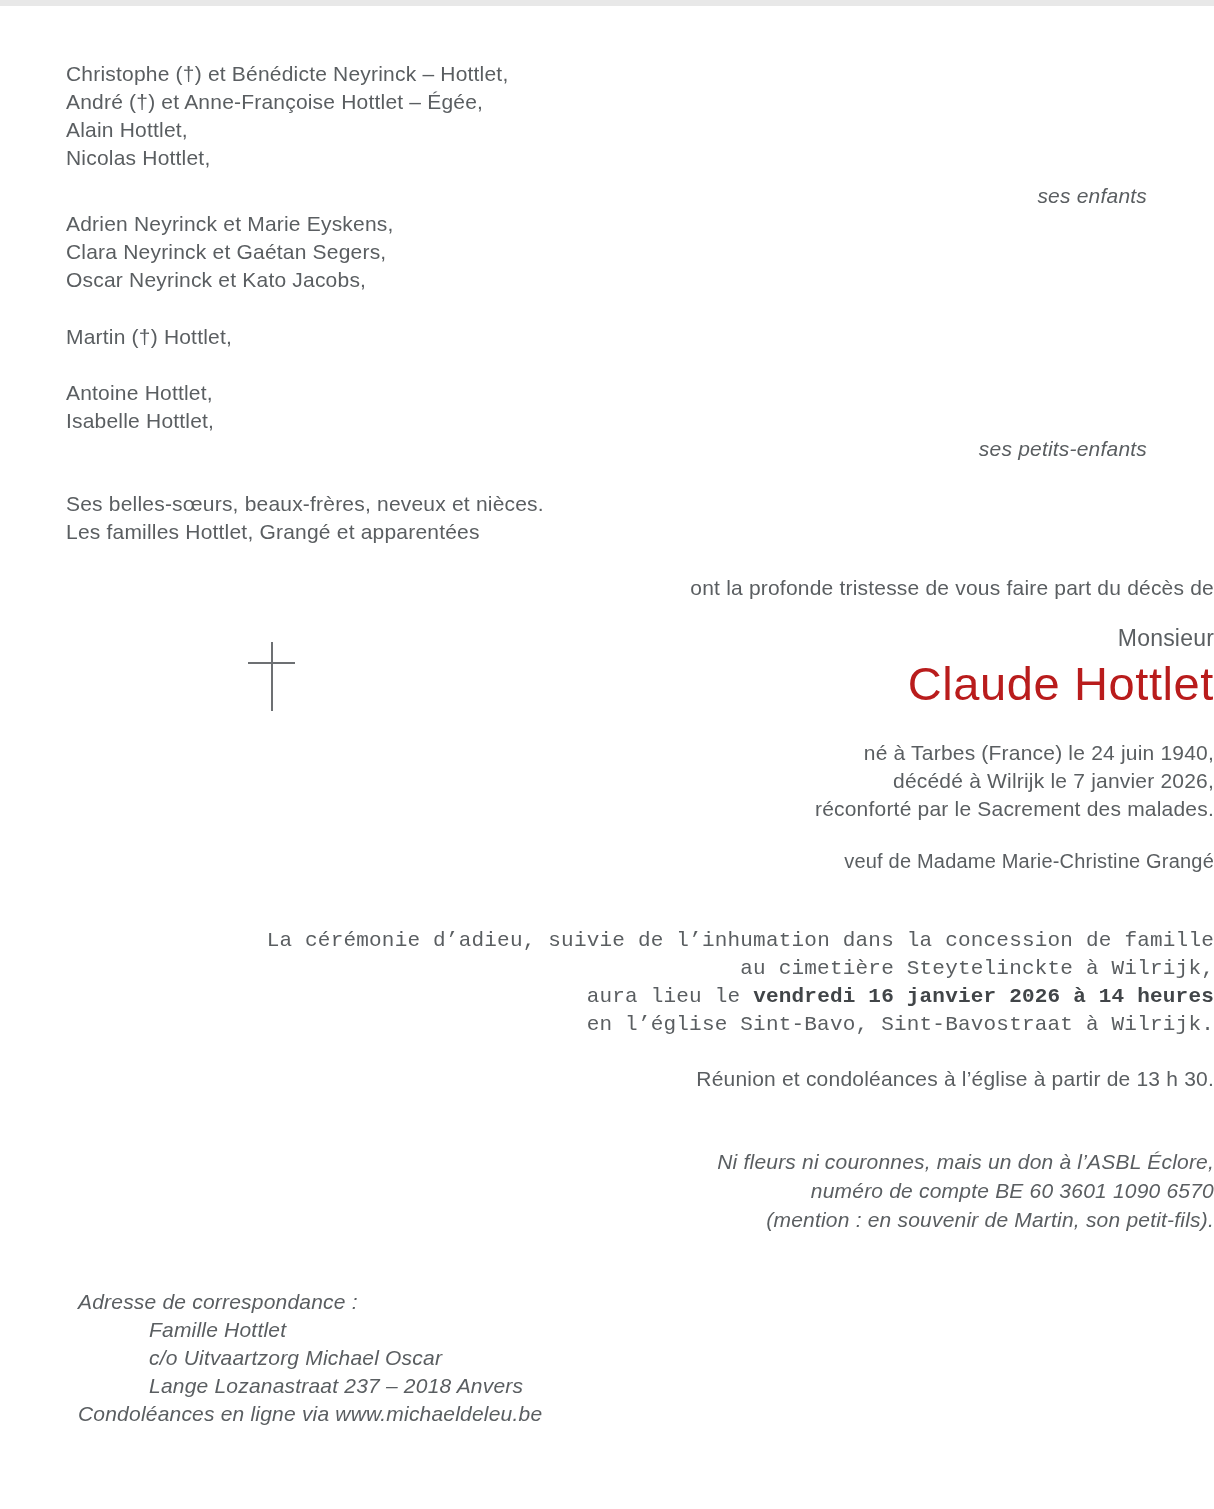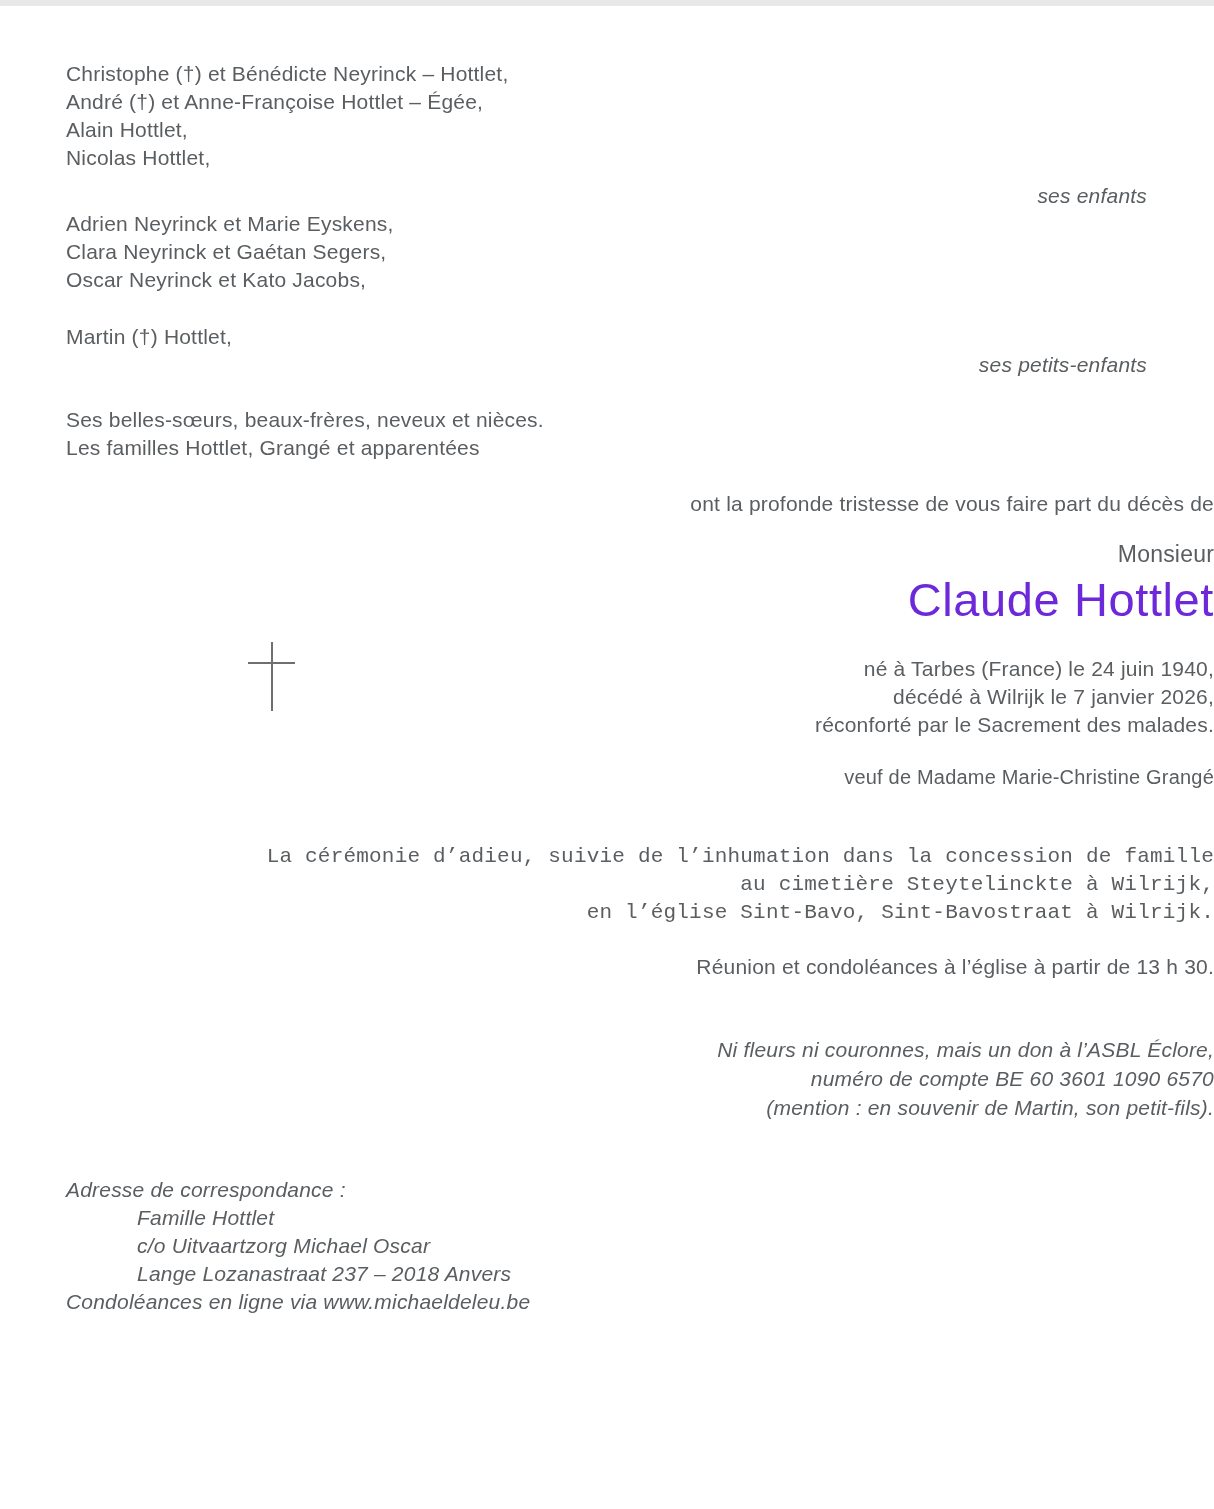--- a/index.html
+++ b/index.html
@@ -18,36 +18,36 @@
     overflow:hidden;
   }
   .left-block{margin-left:66px;}
   .line{white-space:pre;}
   .right-label{
     text-align:right;
     margin-right:67px;
     font-style:italic;
   }
   .center{text-align:right;}
-  .italic{font-style:italic;}
+  .italic{font-style:italic;padding-left:12px;}
   .mt54{margin-top:54px;}
   .mt49{margin-top:49px;font-family:Liberation Mono, monospace;}
   .mt29{margin-top:29px;}
   .mt28{margin-top:28px;}
   .mt27{margin-top:27px;}
   .mt26{margin-top:26px;}
   .mt21{margin-top:21px;}
   .mt10{margin-top:10px;}
   .mt3{margin-top:3px;}
   .mt0{margin-top:0;}
   .monsieur{font-size:23px;line-height:30px;}
   .deceased-name{
     font-size:47px;
     line-height:56px;
-    color:#6d28d9;
+    color:#b91c1c;
     letter-spacing:.6px;
     padding-left:9px;
   }
   .widower{font-size:20px;line-height:34px;}
   .donation{line-height:29px;}
   .bold-date{font-weight:bold;color:#414548;}
   .indent{padding-left:71px;}
   .cross-v,.cross-h{position:absolute;background:#6d7073;}
   .cross-v{left:271px;top:636px;width:2px;height:69px;}
   .cross-h{left:248px;top:656px;width:47px;height:2px;}
@@ -72,20 +72,24 @@
   <div class="left-block mt0">
     <div class="line">Adrien Neyrinck et Marie Eyskens,</div>
     <div class="line">Clara Neyrinck et Gaétan Segers,</div>
     <div class="line">Oscar Neyrinck et Kato Jacobs,</div>
   </div>
 
   <div class="left-block mt29">
     <div class="line">Martin (†) Hottlet,</div>
   </div>
 
+  <div class="left-block mt28">
+    <div class="line">Antoine Hottlet,</div>
+    <div class="line">Isabelle Hottlet,</div>
+  </div>
 
   <div class="right-label mt0">ses petits-enfants</div>
 
   <div class="left-block mt27">
     <div class="line">Ses belles-sœurs, beaux-frères, neveux et nièces.</div>
     <div class="line">Les familles Hottlet, Grangé et apparentées</div>
   </div>
 
   <div class="center mt28">ont la profonde tristesse de vous faire part du décès de</div>
 
@@ -97,20 +101,21 @@
     <div>né à Tarbes (France) le 24 juin 1940,</div>
     <div>décédé à Wilrijk le 7 janvier 2026,</div>
     <div>réconforté par le Sacrement des malades.</div>
   </div>
 
   <div class="center widower mt21">veuf de Madame Marie-Christine Grangé</div>
 
   <div class="center mt49">
     <div>La cérémonie d’adieu, suivie de l’inhumation dans la concession de famille</div>
     <div>au cimetière Steytelinckte à Wilrijk,</div>
+    <div><span>aura lieu le </span><span class="bold-date">vendredi 16 janvier 2026 à 14 heures</span></div>
     <div>en l’église Sint-Bavo, Sint-Bavostraat à Wilrijk.</div>
   </div>
 
   <div class="center mt26">Réunion et condoléances à l’église à partir de 13 h 30.</div>
 
   <div class="center italic donation mt54">
     <div>Ni fleurs ni couronnes, mais un don à l’ASBL Éclore,</div>
     <div>numéro de compte BE 60 3601 1090 6570</div>
     <div>(mention : en souvenir de Martin, son petit-fils).</div>
   </div>

